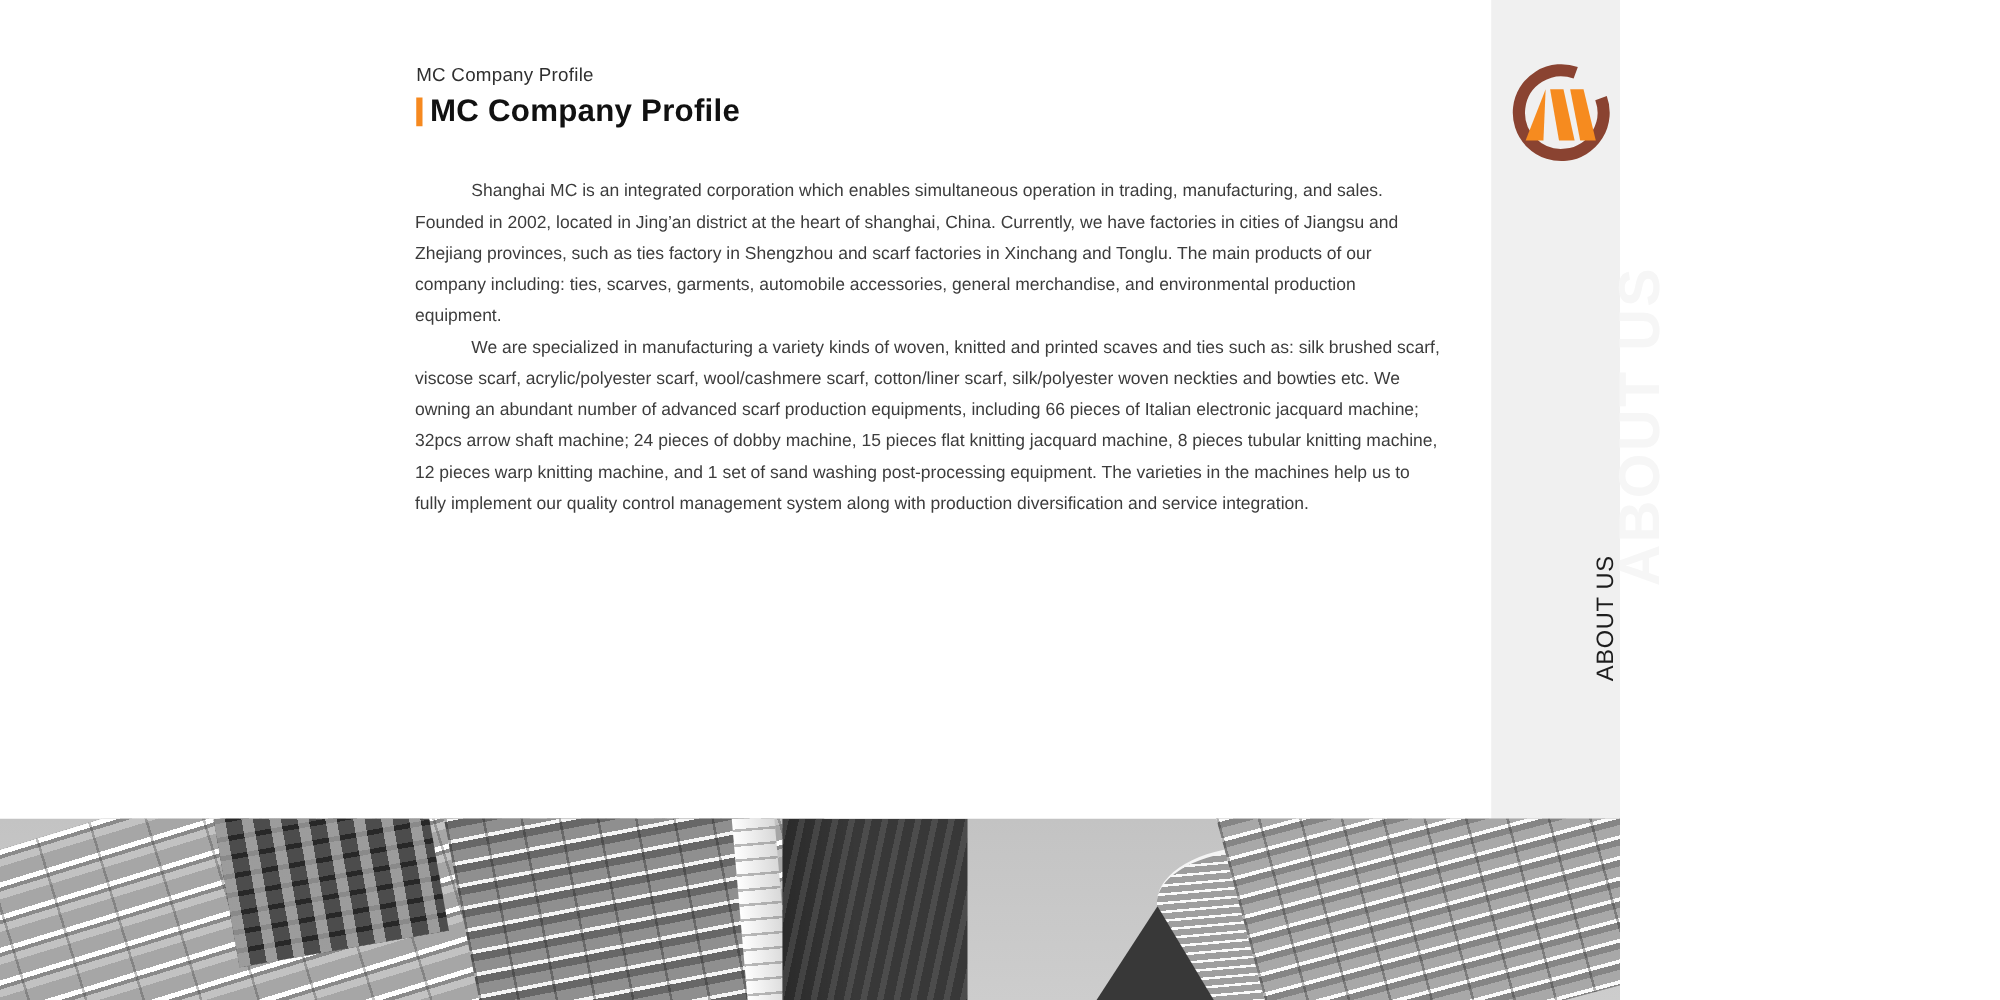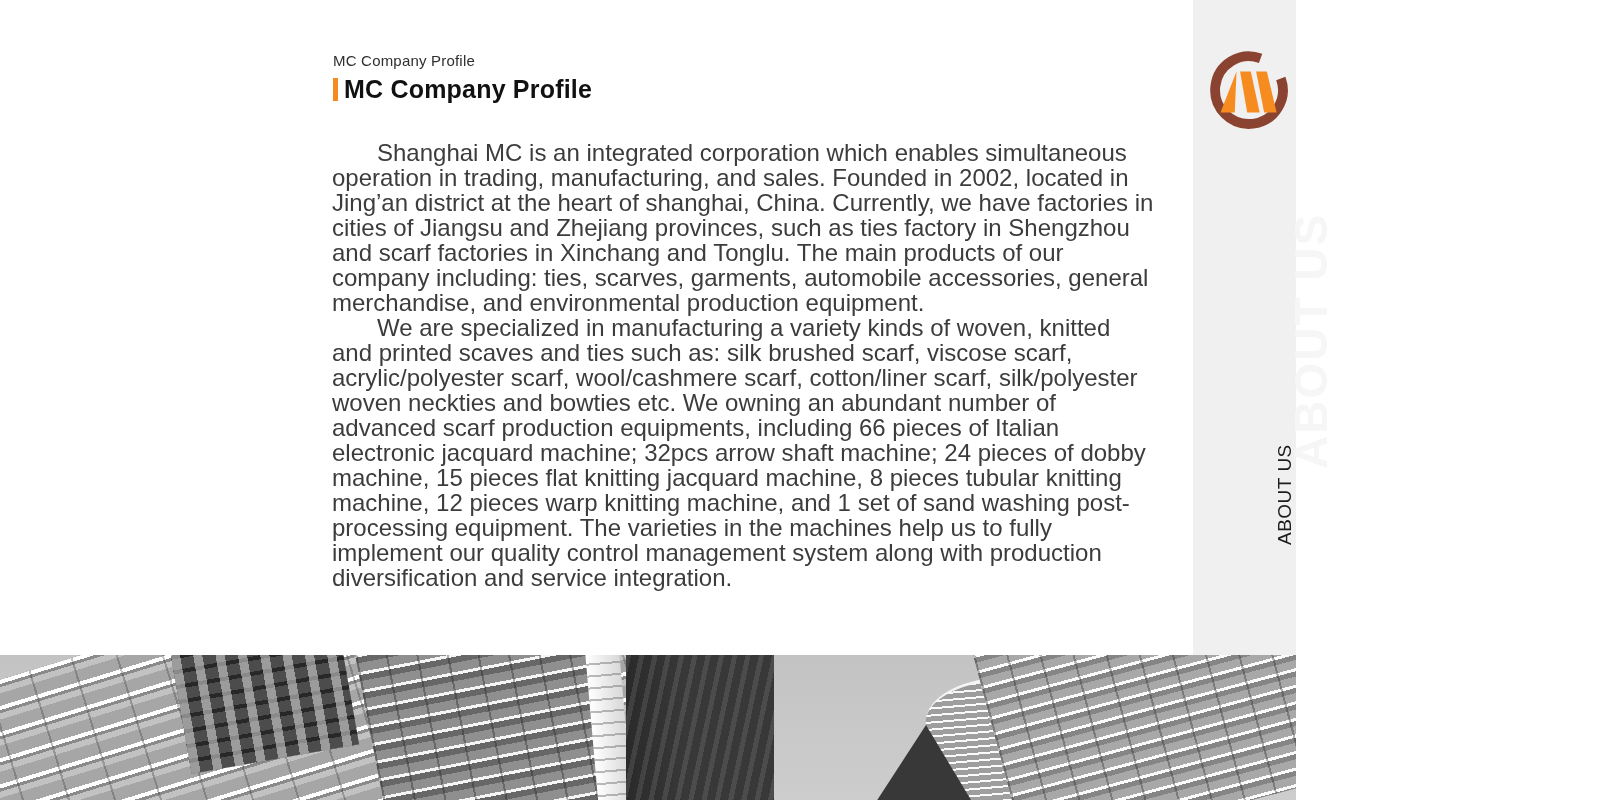--- a/index.html
+++ b/index.html
@@ -30,21 +30,21 @@
   .accent-bar{
     width:5px;height:23px;background:#f6891f;margin-right:6px;flex:none;
   }
   .page-title{
     font-size:25px;font-weight:bold;color:#111111;letter-spacing:0.2px;
     white-space:nowrap;
   }
   
   .body-text{
     position:absolute;left:332px;top:140px;width:822px;
-    font-size:24px;line-height:25px;color:#3c3c3c;
+    font-size:14px;line-height:25px;color:#3c3c3c;
   }
   .body-text p{margin:0;text-indent:45px;}
   
   .vertical{
     writing-mode:vertical-rl;transform:rotate(180deg);
     white-space:nowrap;
   }
   .watermark{
     position:absolute;left:1288px;top:224px;height:245px;
     font-size:46px;line-height:46px;font-weight:bold;

